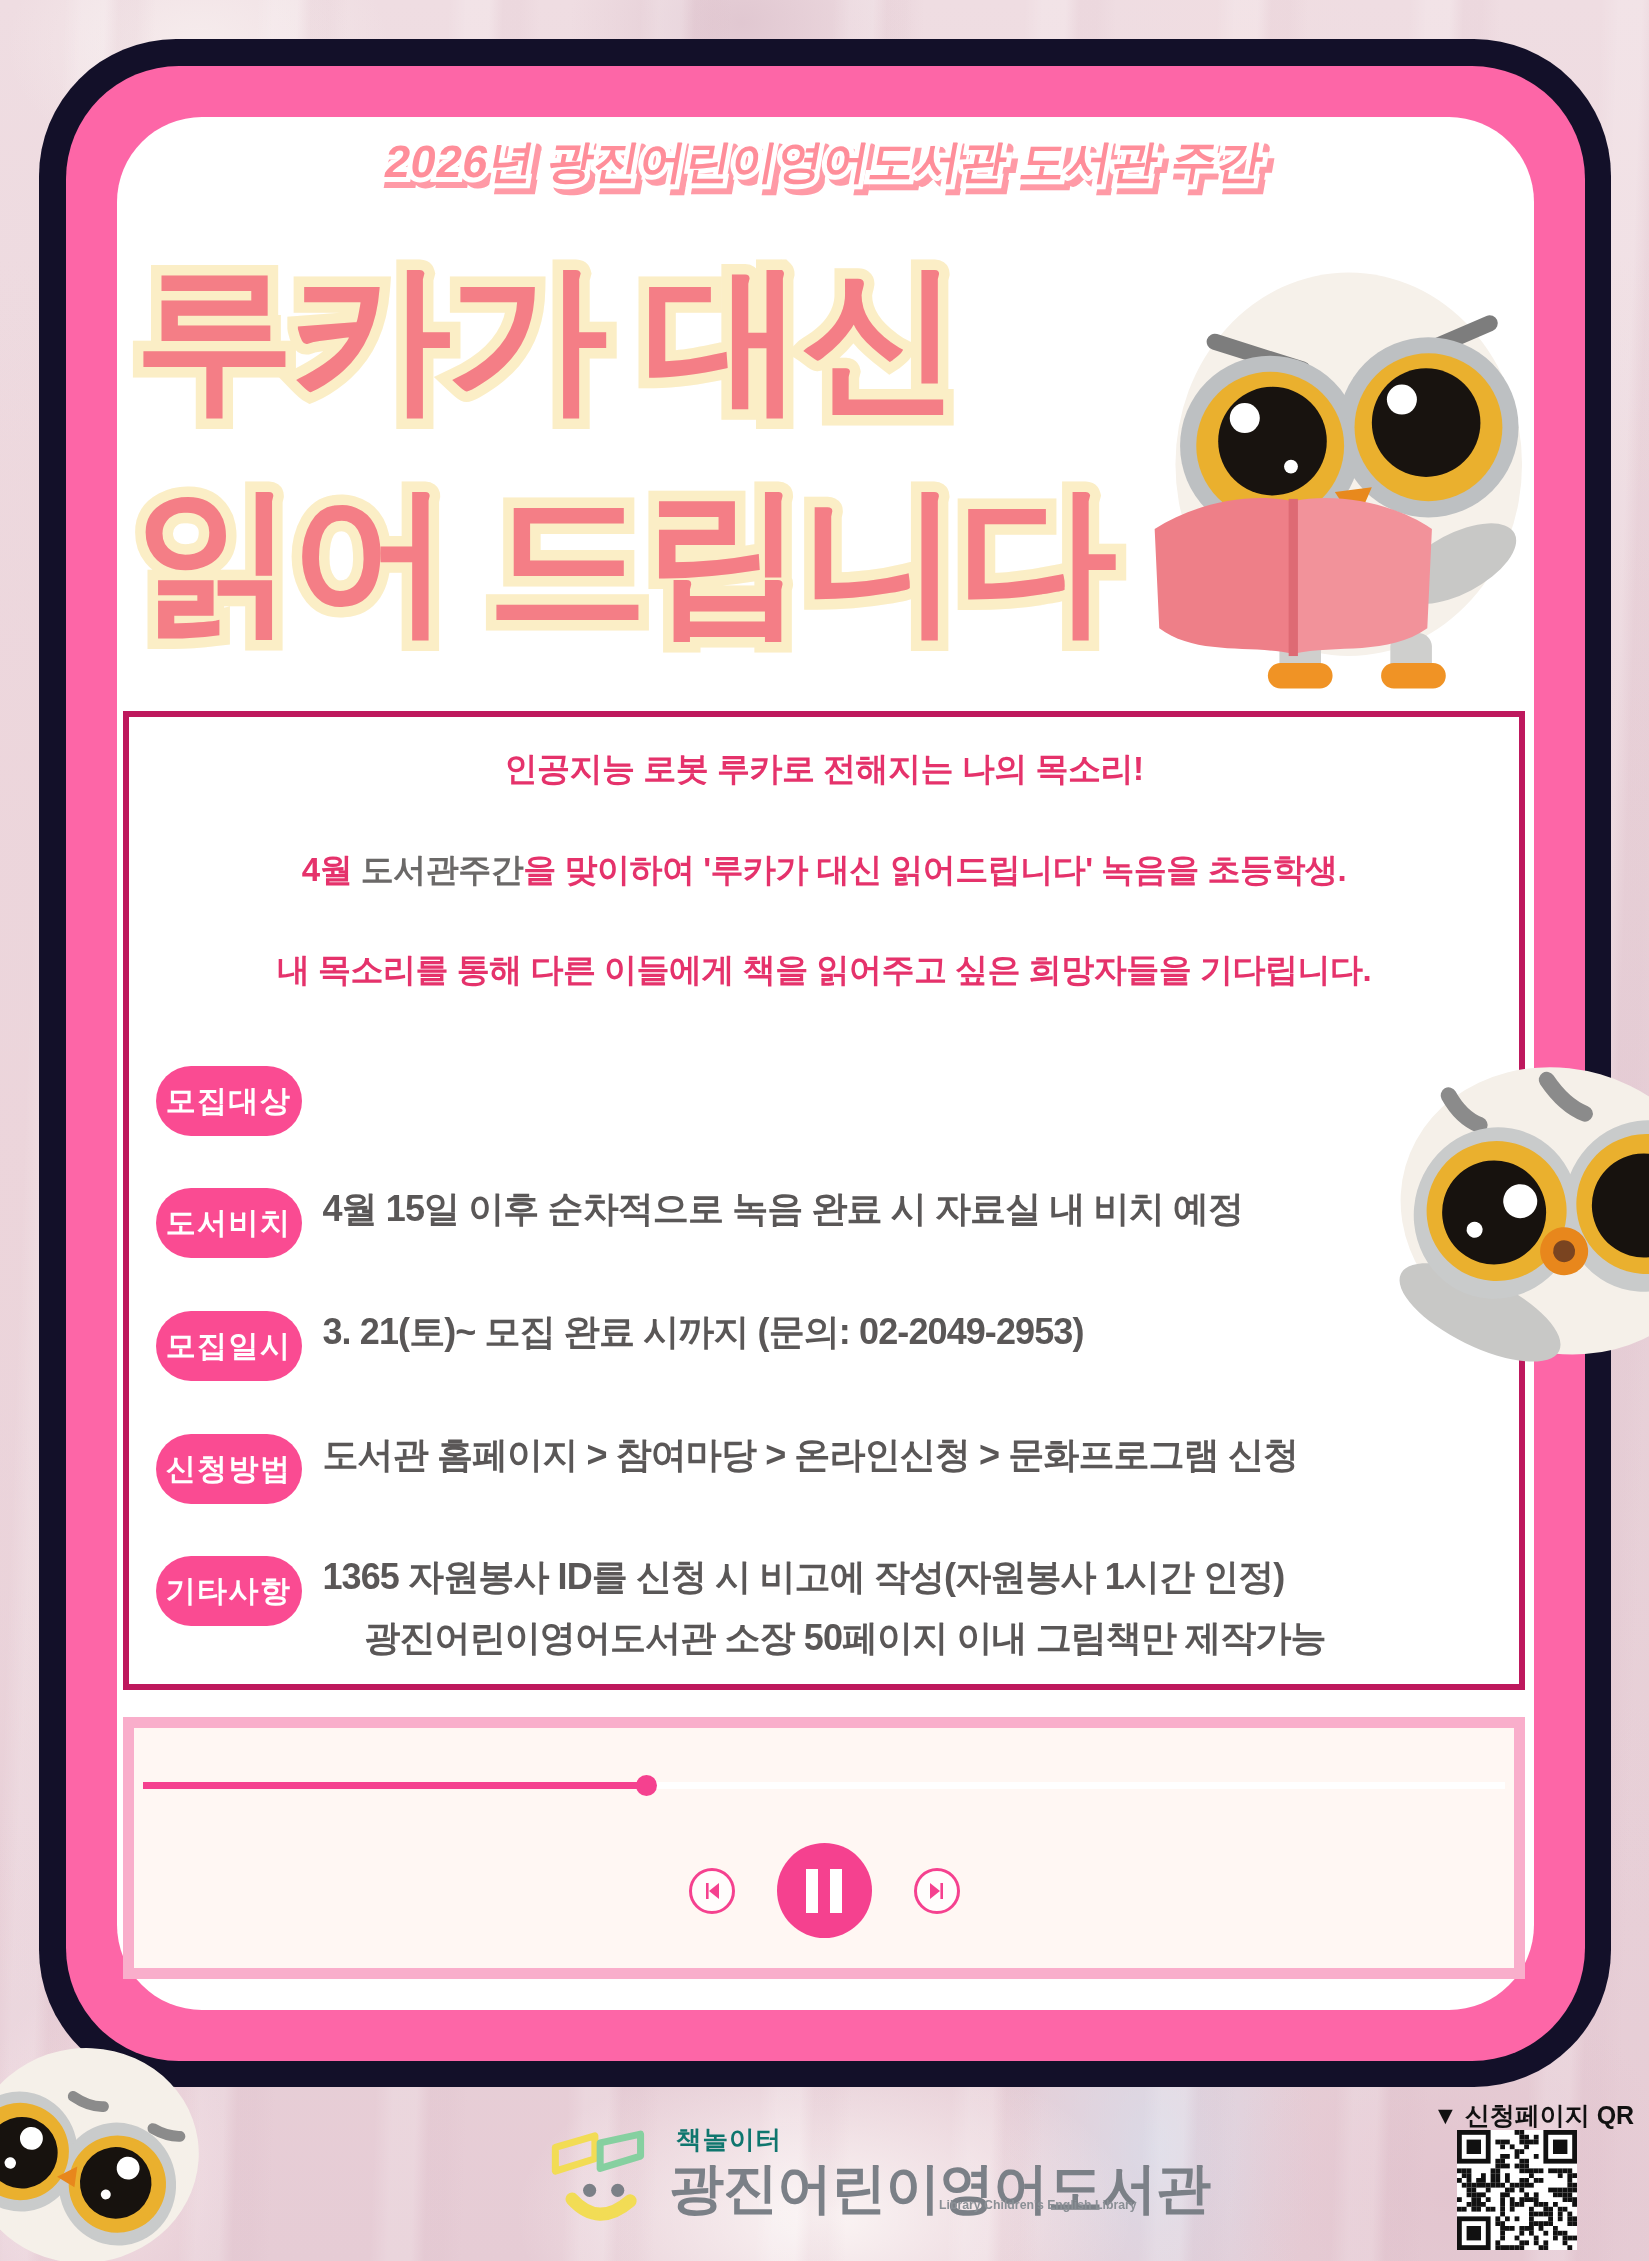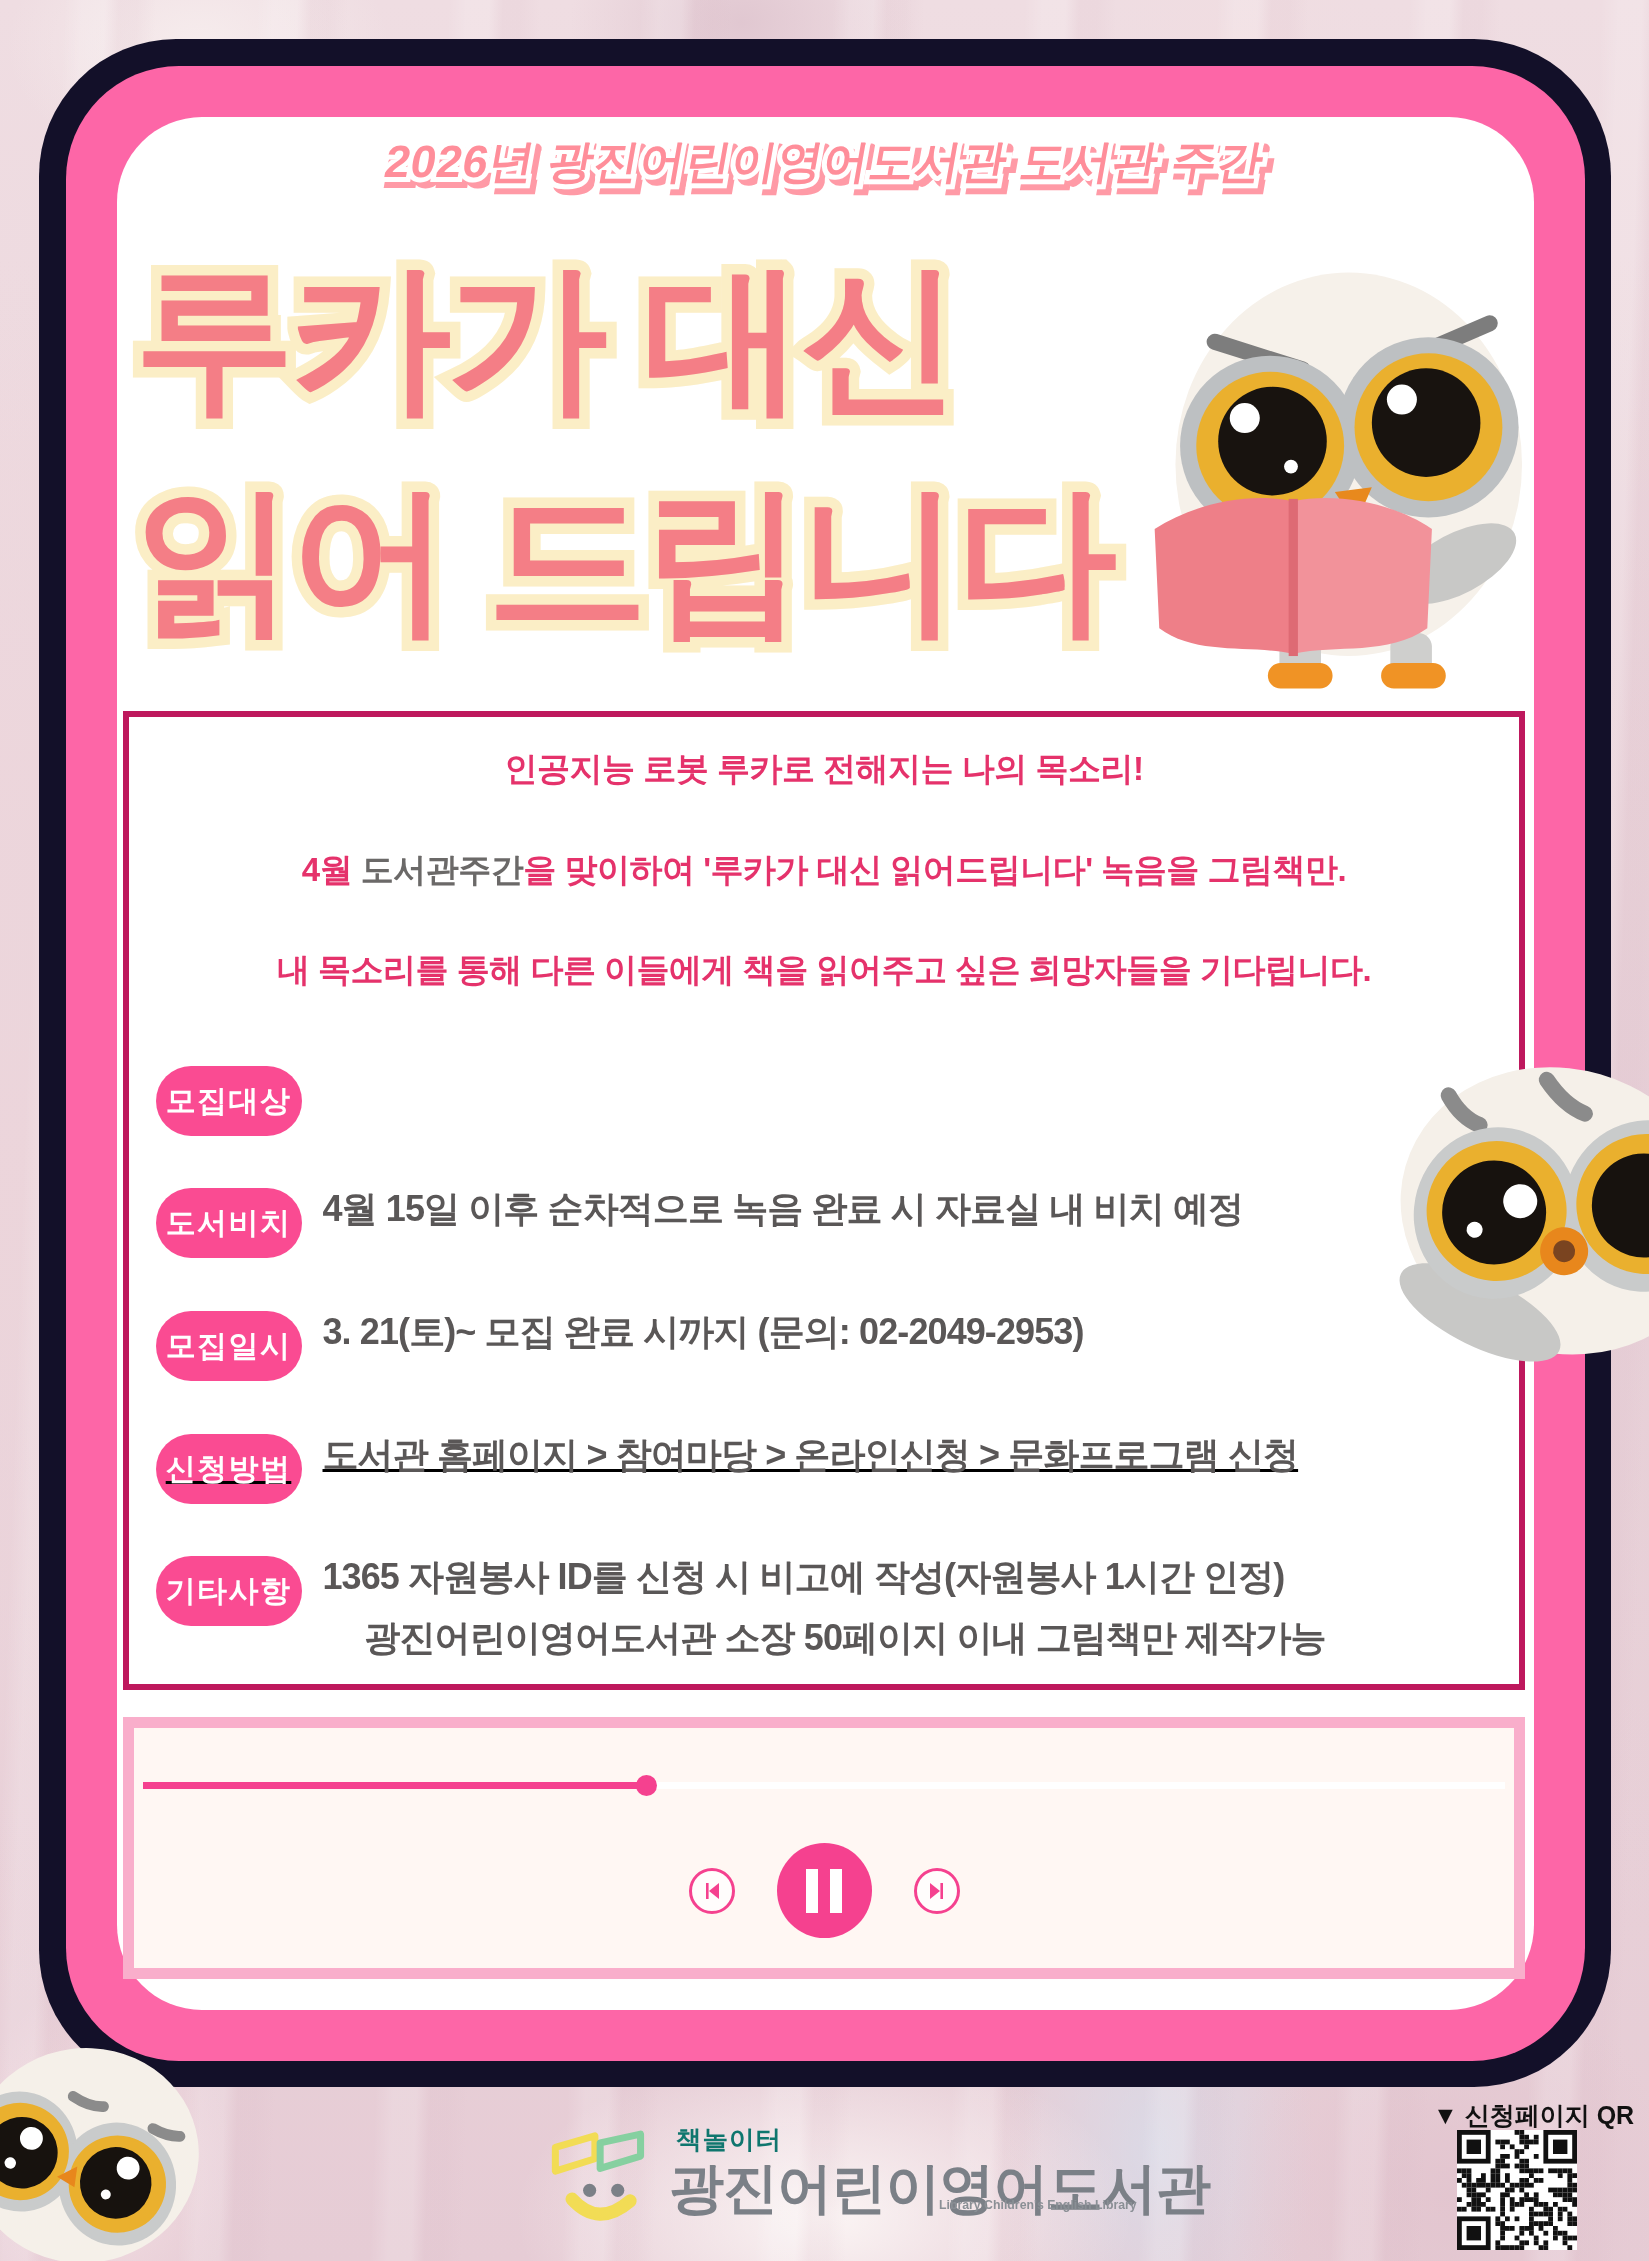--- a/index.html
+++ b/index.html
@@ -46,21 +46,21 @@
   .t2 .fi { position:relative; z-index:1; color:#f47e86; }
   .title1 { left:134px; top:257px; }
   .title2 { left:134px; top:479px; }
 
   
   .info-box { left:123px; top:711px; width:1402px; height:979px; background:#fff; border:6px solid #be185d; }
   .intro { position:absolute; left:0; right:0; text-align:center; font-size:33px; font-weight:800; color:#e5326b; white-space:nowrap; letter-spacing:-0.5px; }
   .intro .gray { color:#6b6968; }
   .ip1 { top:30px; } .ip2 { top:131px; } .ip3 { top:231px; }
   .row { position:absolute; left:26.5px; right:13.7px; height:70px; display:flex; align-items:center; gap:21px; }
-  .r1{top:335px;} .r2{top:457px;} .r3{top:580px;} .r4{top:703px;text-decoration:underline;} .r5{top:825px;}
+  .r1{top:335px;} .r2{top:457px;} .r3{top:580px;} .r4{top:703px;} .r5{top:825px;}
   .pill { flex:none; width:146px; height:70px; border-radius:37px; background:#fa4b92; color:#fff;
           display:flex; align-items:center; justify-content:center; font-size:30px; font-weight:800; letter-spacing:1.4px;margin-top:28px; }
   .row-text { font-size:36px; font-weight:800; color:#5a5757; letter-spacing:-0.9px; white-space:nowrap; }
   .extra-text { position:absolute; top:897px; left:0; right:0; text-align:center; font-size:36px; font-weight:800; color:#5a5757; letter-spacing:-0.9px; white-space:nowrap;padding-left:42px; }
 
   
   .player { left:123px; top:1717px; width:1402px; height:262px; background:#fff7f3; border:11px solid #f9aecb; }
   .track { position:absolute; left:9.1px; right:9.1px; top:54px; height:7.3px; background:#ffffff; }
   .p-fill { position:absolute; left:0; top:0; height:100%; background:#f5418f; }
   .p-knob { position:absolute; top:-6.9px; width:21px; height:21px; border-radius:50%; background:#f5418f; }
@@ -130,21 +130,21 @@
     <circle cx="224" cy="126" r="13" fill="#fff"></circle>
     <circle cx="128" cy="184" r="6" fill="#fff"></circle>
     <polygon points="166,206 198,202 184,234" fill="#e8891d"></polygon>
     <path d="M10 238 C 44 216, 92 206, 130 214 L130 346 C 92 338, 46 348, 14 324 Z" fill="#ee7f88"></path>
     <path d="M130 214 C 168 206, 218 216, 250 238 L246 324 C 212 348, 168 338, 130 346 Z" fill="#f2929a"></path>
     <rect x="126" y="212" width="8" height="136" fill="#de6a74"></rect>
   </svg>
 
   <div class="abs info-box">
     <div class="intro ip1">인공지능 로봇 루카로 전해지는 나의 목소리!</div>
-    <div class="intro ip2"><span>4월 </span><span class="gray">도서관주간</span><span>을 맞이하여 '루카가 대신 읽어드립니다' 녹음을 그림책만.</span></div>
+    <div class="intro ip2"><span>4월 </span><span class="gray">도서관주간</span><span>을 맞이하여 '루카가 대신 읽어드립니다' 녹음을 초등학생.</span></div>
     <div class="intro ip3">내 목소리를 통해 다른 이들에게 책을 읽어주고 싶은 희망자들을 기다립니다.</div>
 
     <div class="row r1">
       <div class="pill">모집대상</div>
     </div>
     <div class="row r2">
       <div class="pill">도서비치</div>
       <div class="row-text">4월 15일 이후 순차적으로 녹음 완료 시 자료실 내 비치 예정</div>
     </div>
     <div class="row r3">

